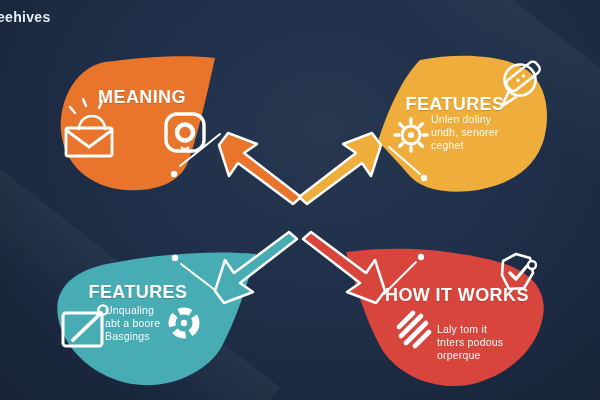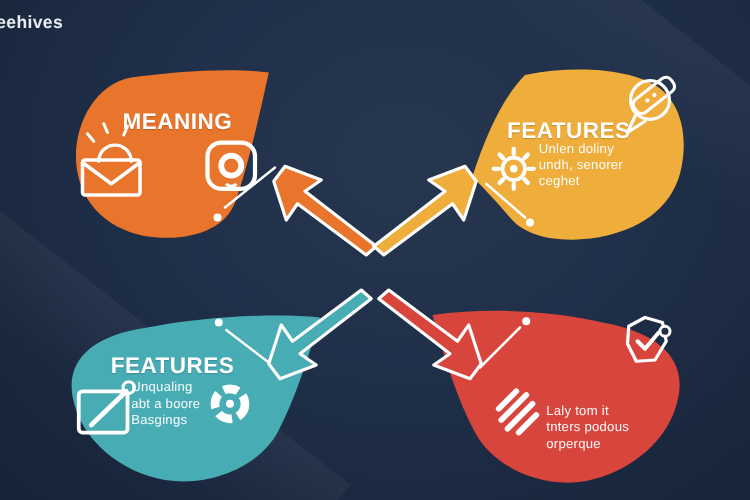--- a/index.html
+++ b/index.html
@@ -140,20 +140,21 @@
       <path d="M 510 273 L 516 279 L 527 266" stroke-width="3.2"></path>
       <circle cx="532" cy="265" r="4" fill="#1F2D44" stroke-width="2.4"></circle>
     </g>
   </svg>
 
   <div class="brand">eehives</div>
 
   <div class="card-title t-meaning">MEANING</div>
   <div class="card-title t-features">FEATURES</div>
   <div class="card-title t-benefits">FEATURES</div>
+  <div class="card-title t-how">HOW IT WORKS</div>
 
   <div class="card-body b-features">Unlen doliny
 undh, senorer
 ceghet</div>
   <div class="card-body b-benefits">Unqualing
 abt a boore
 Basgings</div>
   <div class="card-body b-how">Laly tom it
 tnters podous
 orperque</div>

